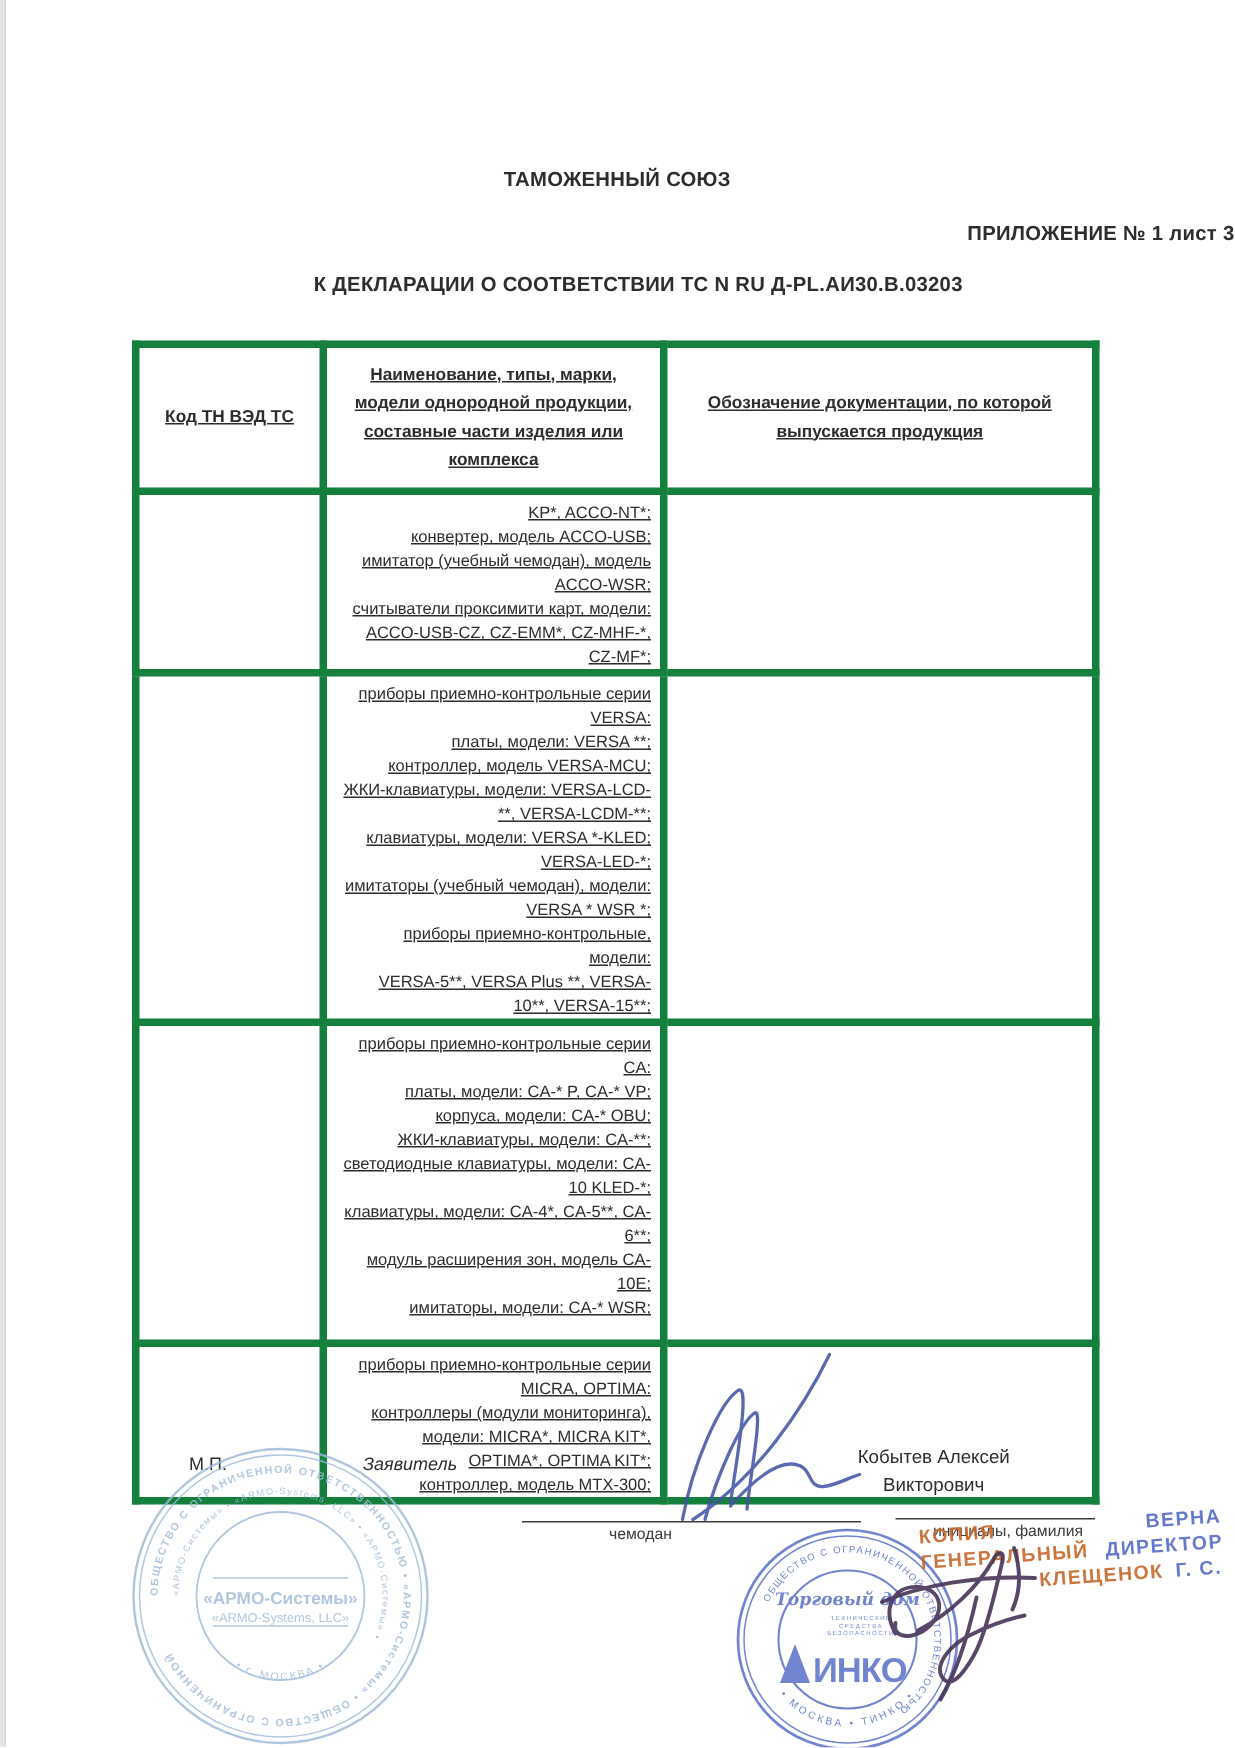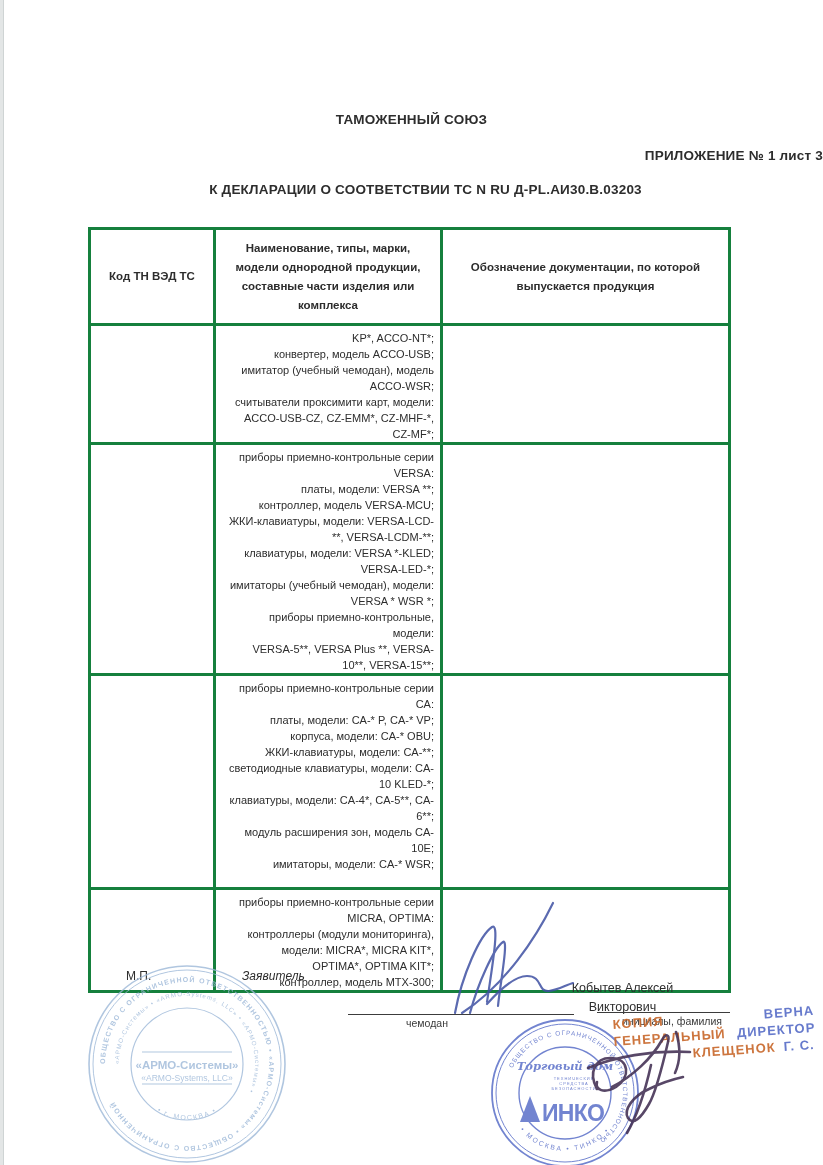--- a/index.html
+++ b/index.html
@@ -12,39 +12,39 @@
 
   .doc-title{position:absolute;width:100%;text-align:center;font-weight:bold;font-size:13.5px;letter-spacing:.2px;}
   .t1{top:112px;}
   .t2{top:148px;text-align:right;}
   .t3{top:182px;padding-left:14px;}
 
   table.products{
     position:absolute;left:88px;top:227px;border-collapse:collapse;table-layout:fixed;width:641px;
   }
   table.products th,table.products td{
-    border:3px solid #15803d;white-space:pre-line;overflow:hidden;
+    border:5px solid #15803d;white-space:pre-line;overflow:hidden;text-decoration:underline;
   }
   table.products th{
     font-size:11.5px;font-weight:bold;text-align:center;vertical-align:middle;
     line-height:19px;height:89px;padding:2px 6px;
   }
   table.products td{
     font-size:11px;line-height:16px;vertical-align:top;text-align:right;
     padding:4px 6px 0 10px;
   }
   tr.row-0{height:116px;}
   tr.row-1{height:207px;}
   tr.row-2{height:214px;}
   tr.row-3{height:97px;}
 
   .footer-label{position:absolute;font-size:12px;text-align:right;}
   .mp{left:126px;top:969px;}
   .applicant{left:242px;top:969px;font-style:italic;}
-  .name-block{position:absolute;left:530px;top:962px;width:185px;text-align:center;font-size:12.5px;line-height:19px;margin-top:17px;}
+  .name-block{position:absolute;left:530px;top:962px;width:185px;text-align:center;font-size:12.5px;line-height:19px;}
   .sig-line{position:absolute;border-top:1px solid #3c3c3c;height:0;}
   .line1{left:348px;top:1014px;width:226px;}
   .line2{left:597px;top:1012px;width:133px;}
   .caption{position:absolute;font-size:10.5px;color:#3a3a3a;}
   .cap1{left:352px;top:1017px;width:150px;text-align:center;}
   .cap2{left:597px;top:1015px;width:125px;text-align:right;}
 
   svg{position:absolute;}
   .sig-blue{left:395px;top:895px;}
   .sig-dark{left:575px;top:1025px;z-index:6;}

